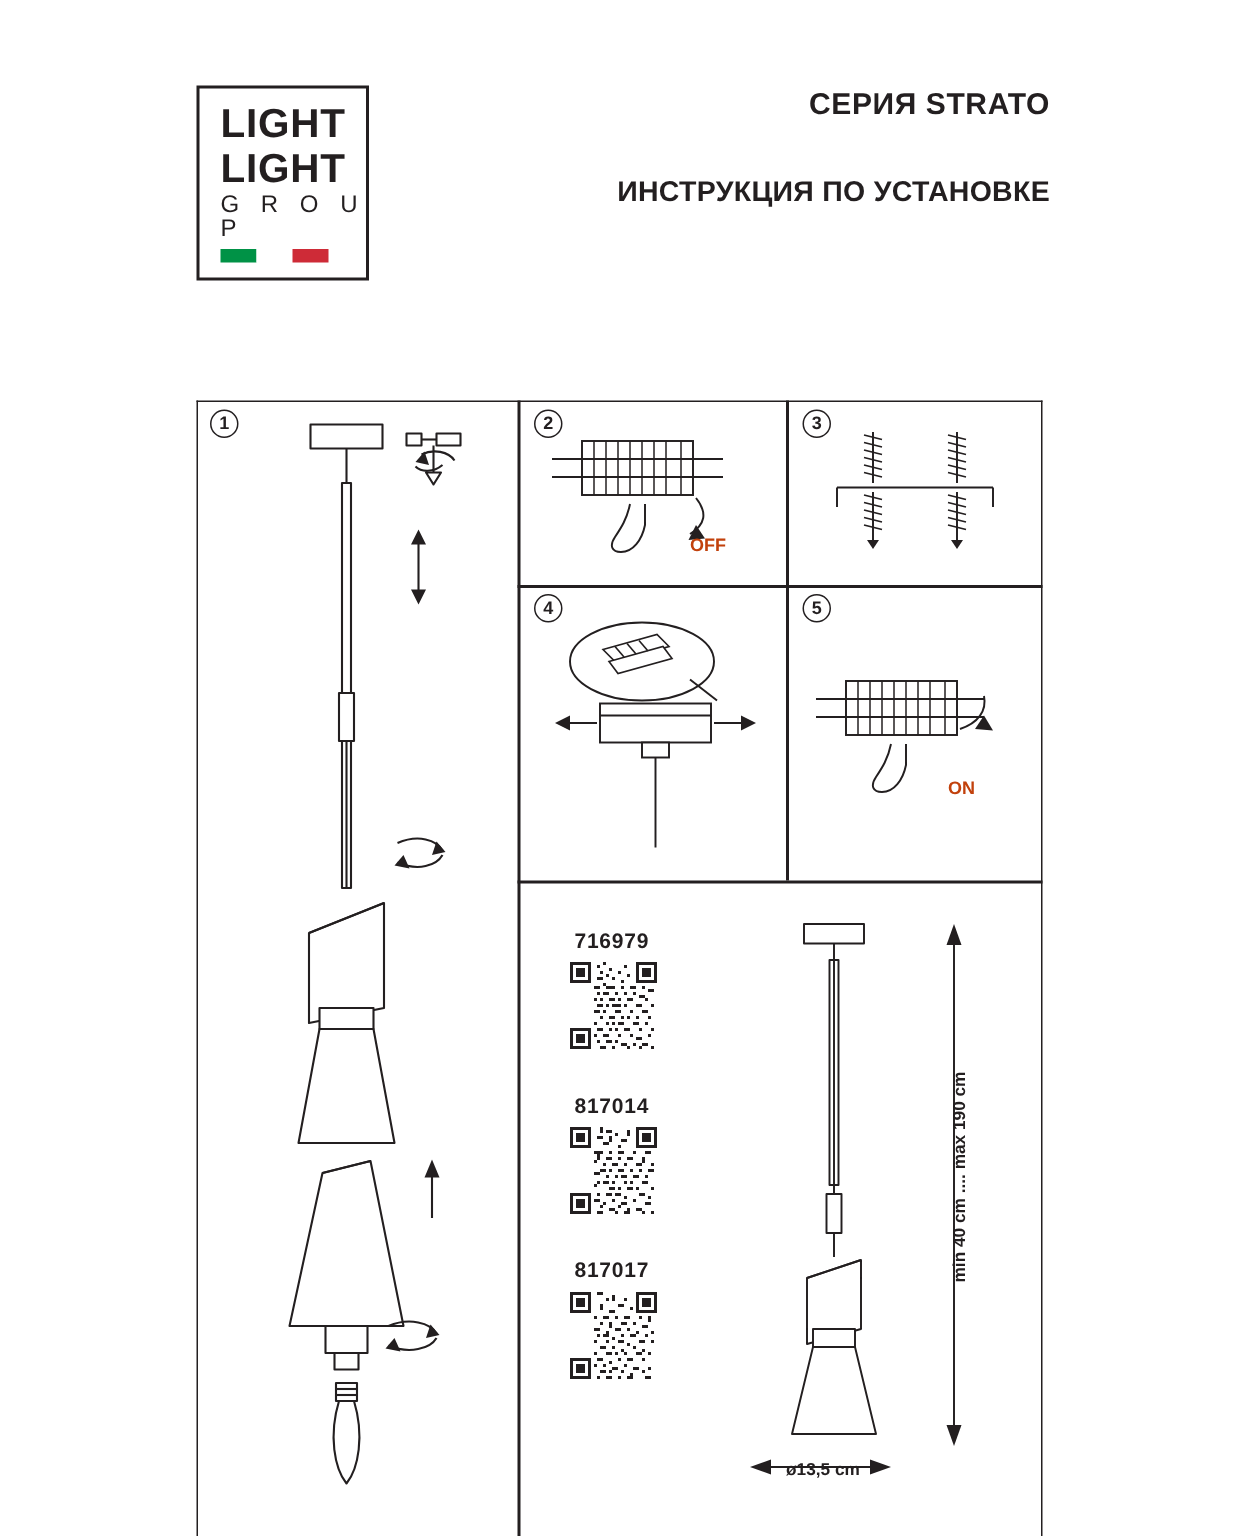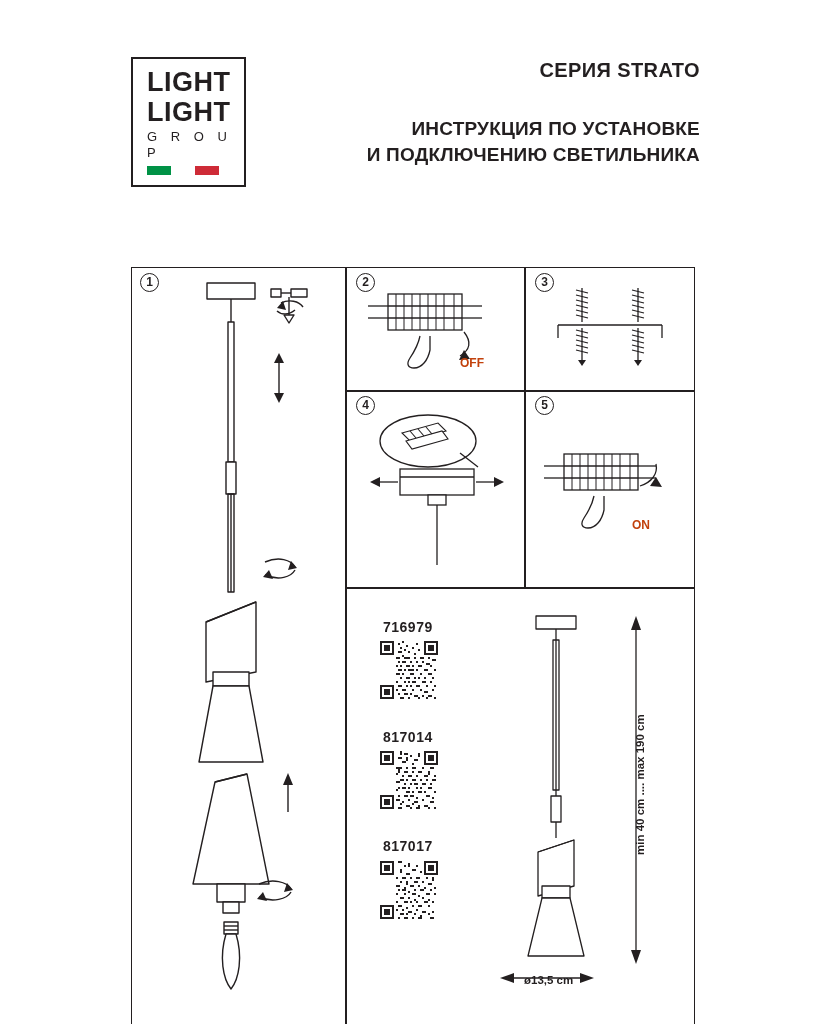--- a/index.html
+++ b/index.html
@@ -31,21 +31,21 @@
   }
   .logo-word {
     font-family: "Liberation Sans", sans-serif;
     font-weight: bold;
     font-size: 27px;
     letter-spacing: 0.5px;
     color: #231f20;
     line-height: 30px;
   }
   .logo-group {
-    font-size: 13px;
+    font-size: 16px;
     letter-spacing: 5px;
     color: #231f20;
     line-height: 16px;
     margin-top: 2px;
   }
   .logo-flag {
     position: absolute;
     left: 14px; bottom: 10px;
     width: 72px; height: 9px;
     display: flex;
@@ -153,21 +153,20 @@
     <div class="logo-flag">
       <i style="background:#009246"></i>
         <i style="background:#ffffff"></i>
         <i style="background:#ce2b37"></i>
     </div>
   </div>
 
   <div class="hdr-right">
     <div class="hdr-line1">СЕРИЯ STRATO</div>
     <div class="hdr-title">ИНСТРУКЦИЯ ПО УСТАНОВКЕ</div>
-    <div class="hdr-title" style="margin-top:0">И ПОДКЛЮЧЕНИЮ СВЕТИЛЬНИКА</div>
   </div>
 
   <div class="frame"></div>
 
   <div class="vline" style="left:345px; top:267px; width:1.5px; height:757px;"></div>
   <div class="vline" style="left:524px; top:267px; width:1.5px; height:320px;"></div>
   <div class="hline" style="left:345px; top:390px; width:350px; height:1.5px;"></div>
   <div class="hline" style="left:345px; top:587px; width:350px; height:1.5px;"></div>
 
   <div class="step-num" style="left:140px; top:273px;">1</div>

